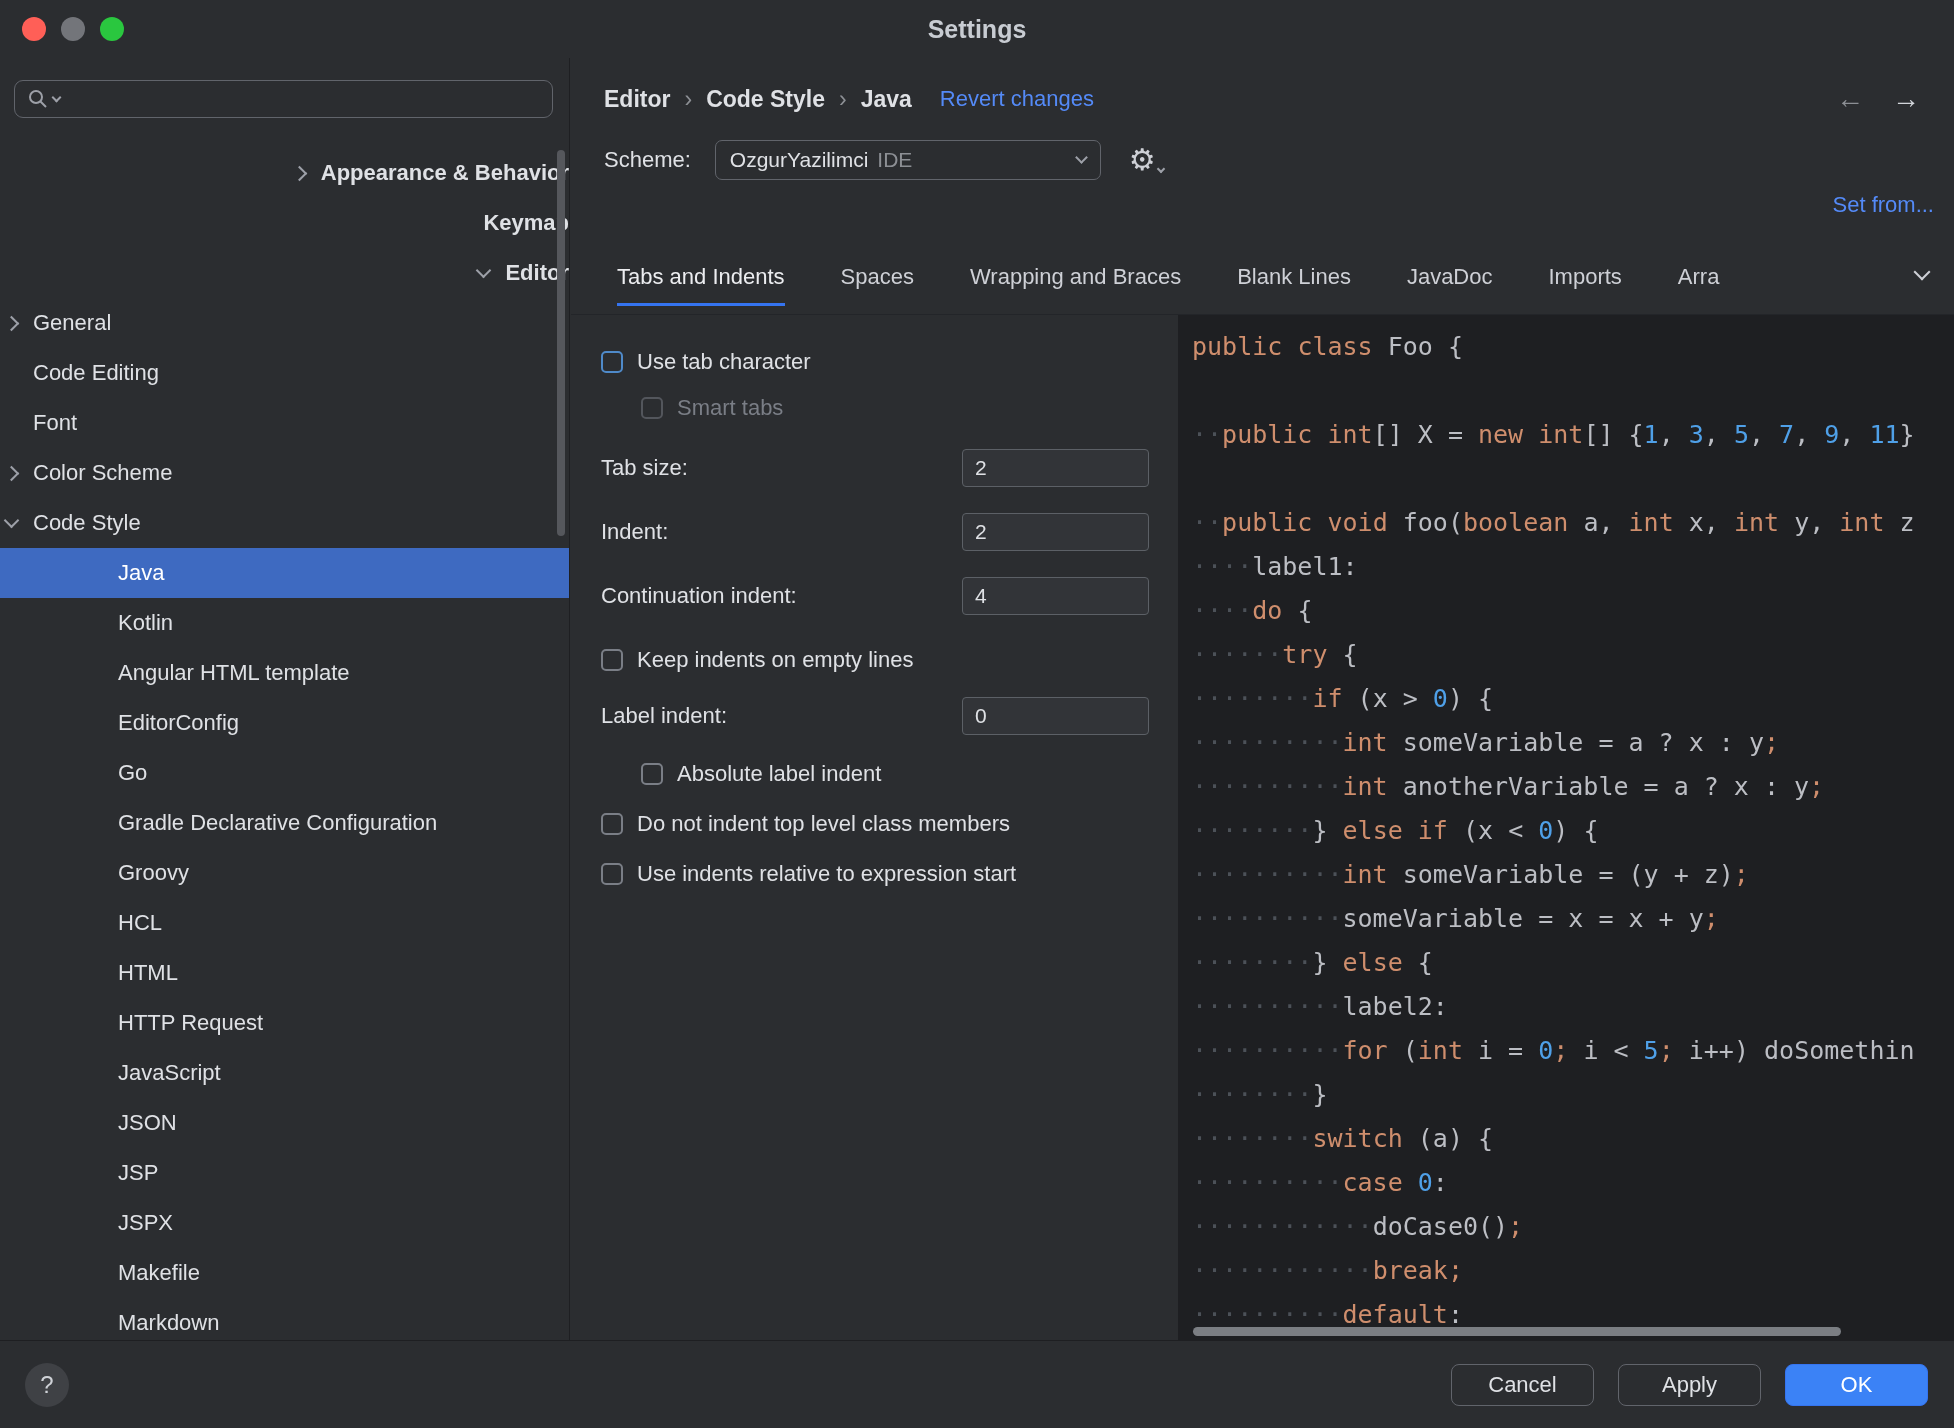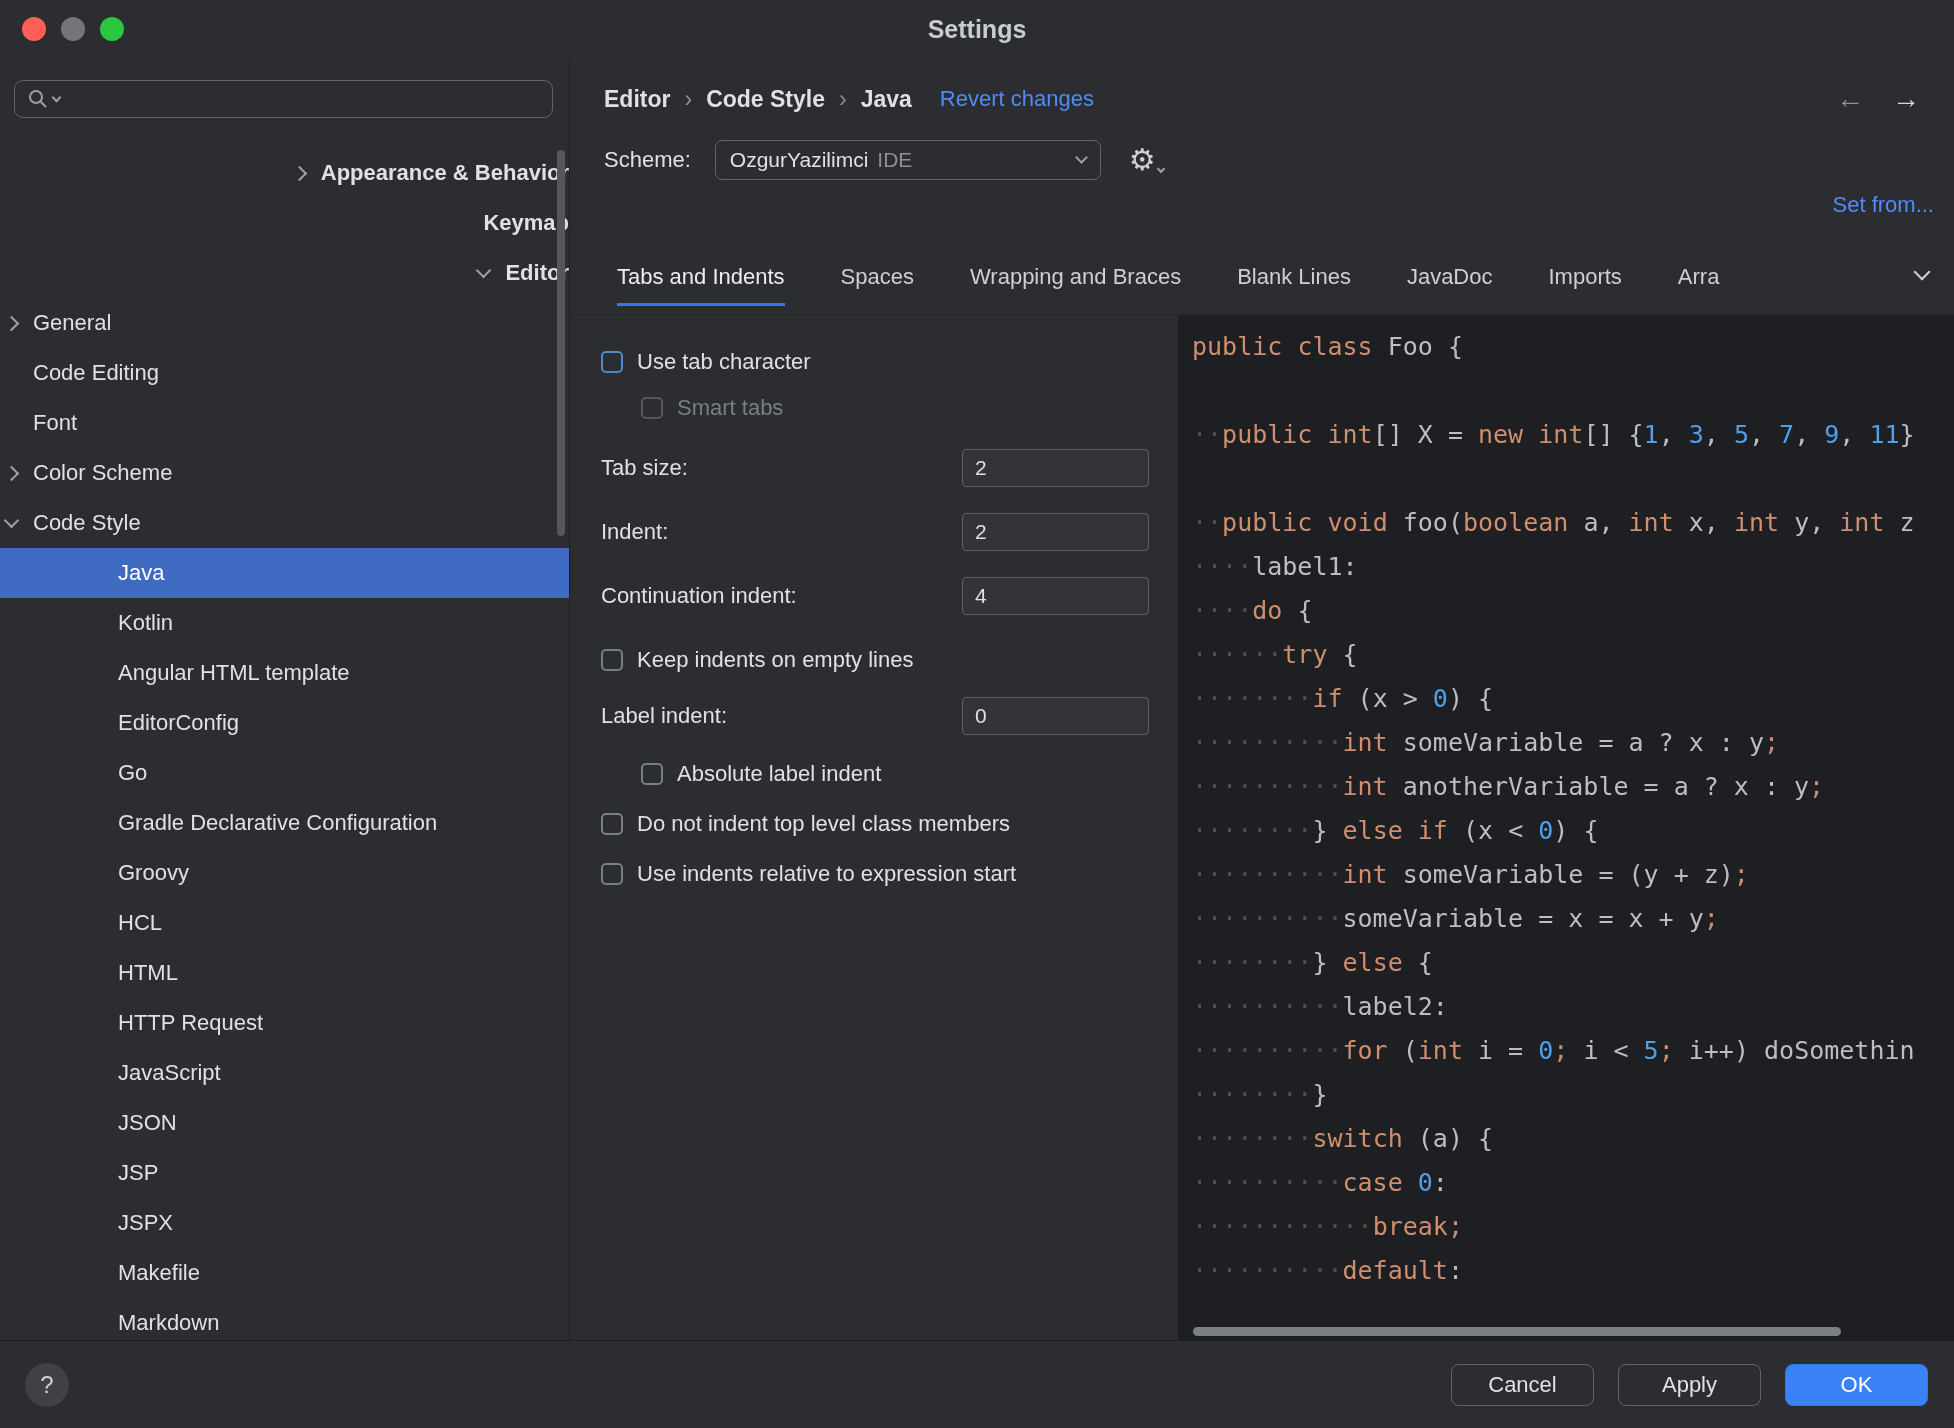--- a/index.html
+++ b/index.html
@@ -316,20 +316,21 @@
           <div class="code-line"><span class="tok-dots">··········</span><span class="tok-kw">int</span><span class="tok-txt"> anotherVariable = a ? x : y</span><span class="tok-semi">;</span></div>
           <div class="code-line"><span class="tok-dots">········</span><span class="tok-txt">} </span><span class="tok-kw">else</span><span class="tok-txt"> </span><span class="tok-kw">if</span><span class="tok-txt"> (x &lt; </span><span class="tok-num">0</span><span class="tok-txt">) {</span></div>
           <div class="code-line"><span class="tok-dots">··········</span><span class="tok-kw">int</span><span class="tok-txt"> someVariable = (y + z)</span><span class="tok-semi">;</span></div>
           <div class="code-line"><span class="tok-dots">··········</span><span class="tok-txt">someVariable = x = x + y</span><span class="tok-semi">;</span></div>
           <div class="code-line"><span class="tok-dots">········</span><span class="tok-txt">} </span><span class="tok-kw">else</span><span class="tok-txt"> {</span></div>
           <div class="code-line"><span class="tok-dots">··········</span><span class="tok-txt">label2:</span></div>
           <div class="code-line"><span class="tok-dots">··········</span><span class="tok-kw">for</span><span class="tok-txt"> (</span><span class="tok-kw">int</span><span class="tok-txt"> i = </span><span class="tok-num">0</span><span class="tok-semi">;</span><span class="tok-txt"> i &lt; </span><span class="tok-num">5</span><span class="tok-semi">;</span><span class="tok-txt"> i++) doSomethin</span></div>
           <div class="code-line"><span class="tok-dots">········</span><span class="tok-txt">}</span></div>
           <div class="code-line"><span class="tok-dots">········</span><span class="tok-kw">switch</span><span class="tok-txt"> (a) {</span></div>
           <div class="code-line"><span class="tok-dots">··········</span><span class="tok-kw">case</span><span class="tok-txt"> </span><span class="tok-num">0</span><span class="tok-txt">:</span></div>
+          <div class="code-line"><span class="tok-dots">············</span><span class="tok-txt">doCase0()</span><span class="tok-semi">;</span></div>
           <div class="code-line"><span class="tok-dots">············</span><span class="tok-kw">break</span><span class="tok-semi">;</span></div>
           <div class="code-line"><span class="tok-dots">··········</span><span class="tok-kw">default</span><span class="tok-txt">:</span></div>
         </div>
       <div class="hscroll"></div>
     </div>
 
   </div>
 </div>
 
 <div class="bottombar">

